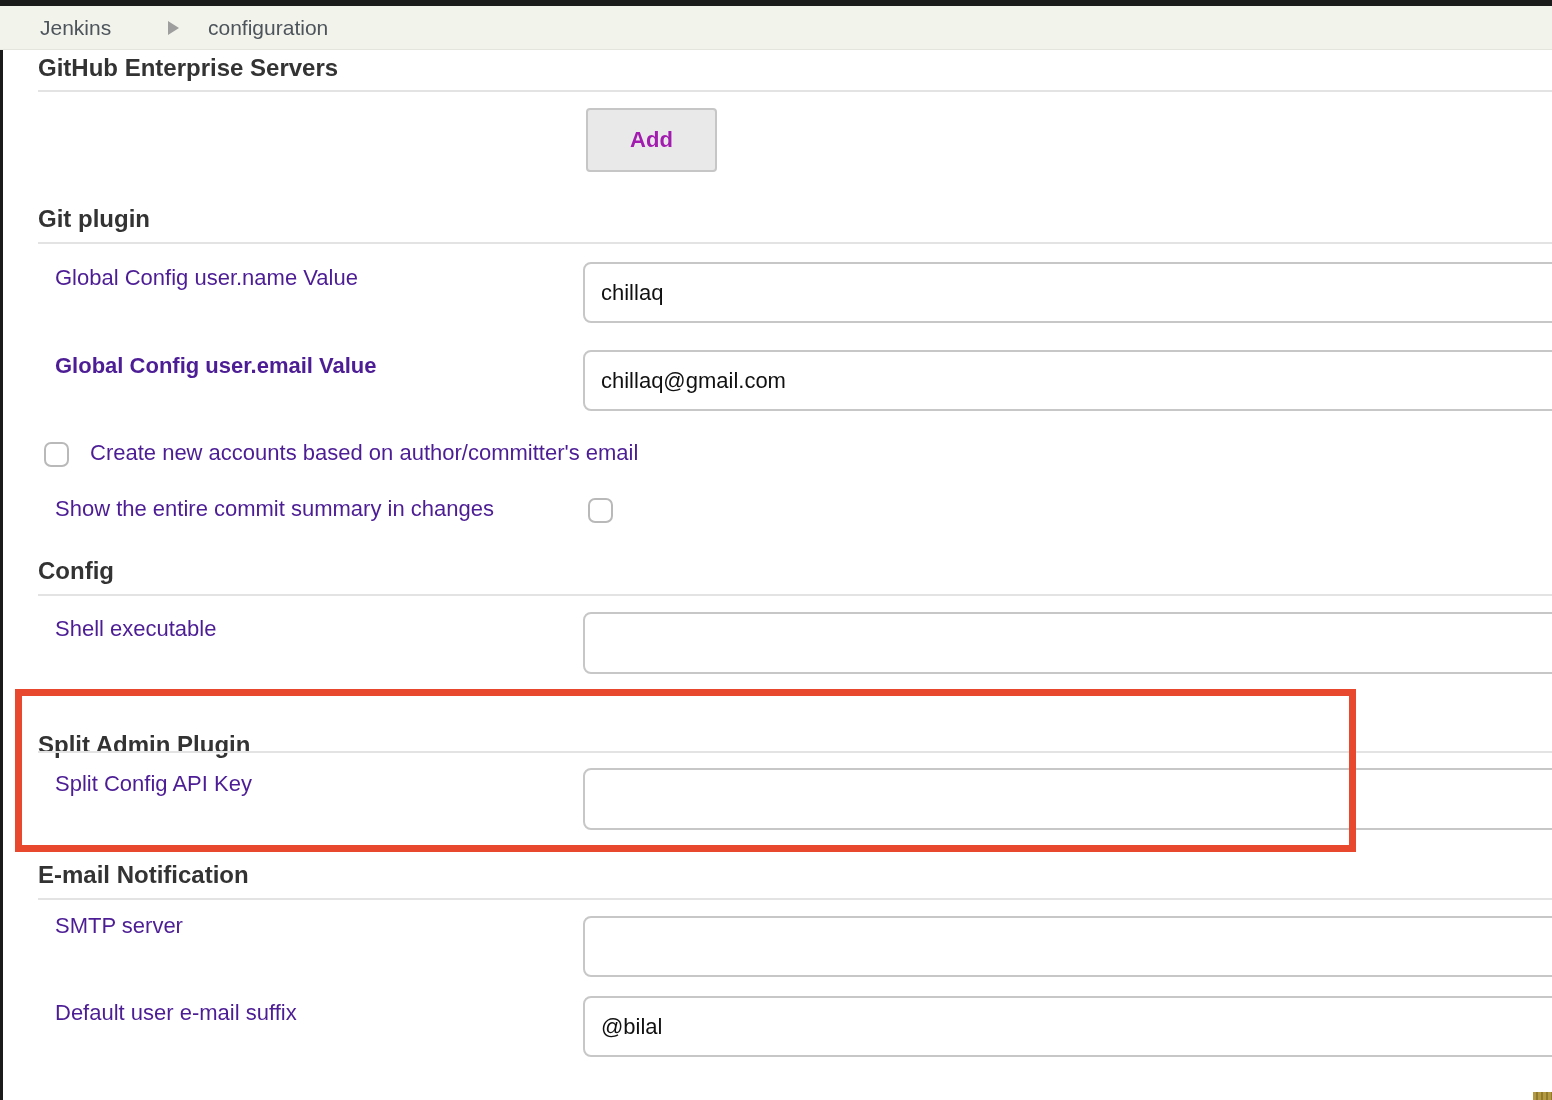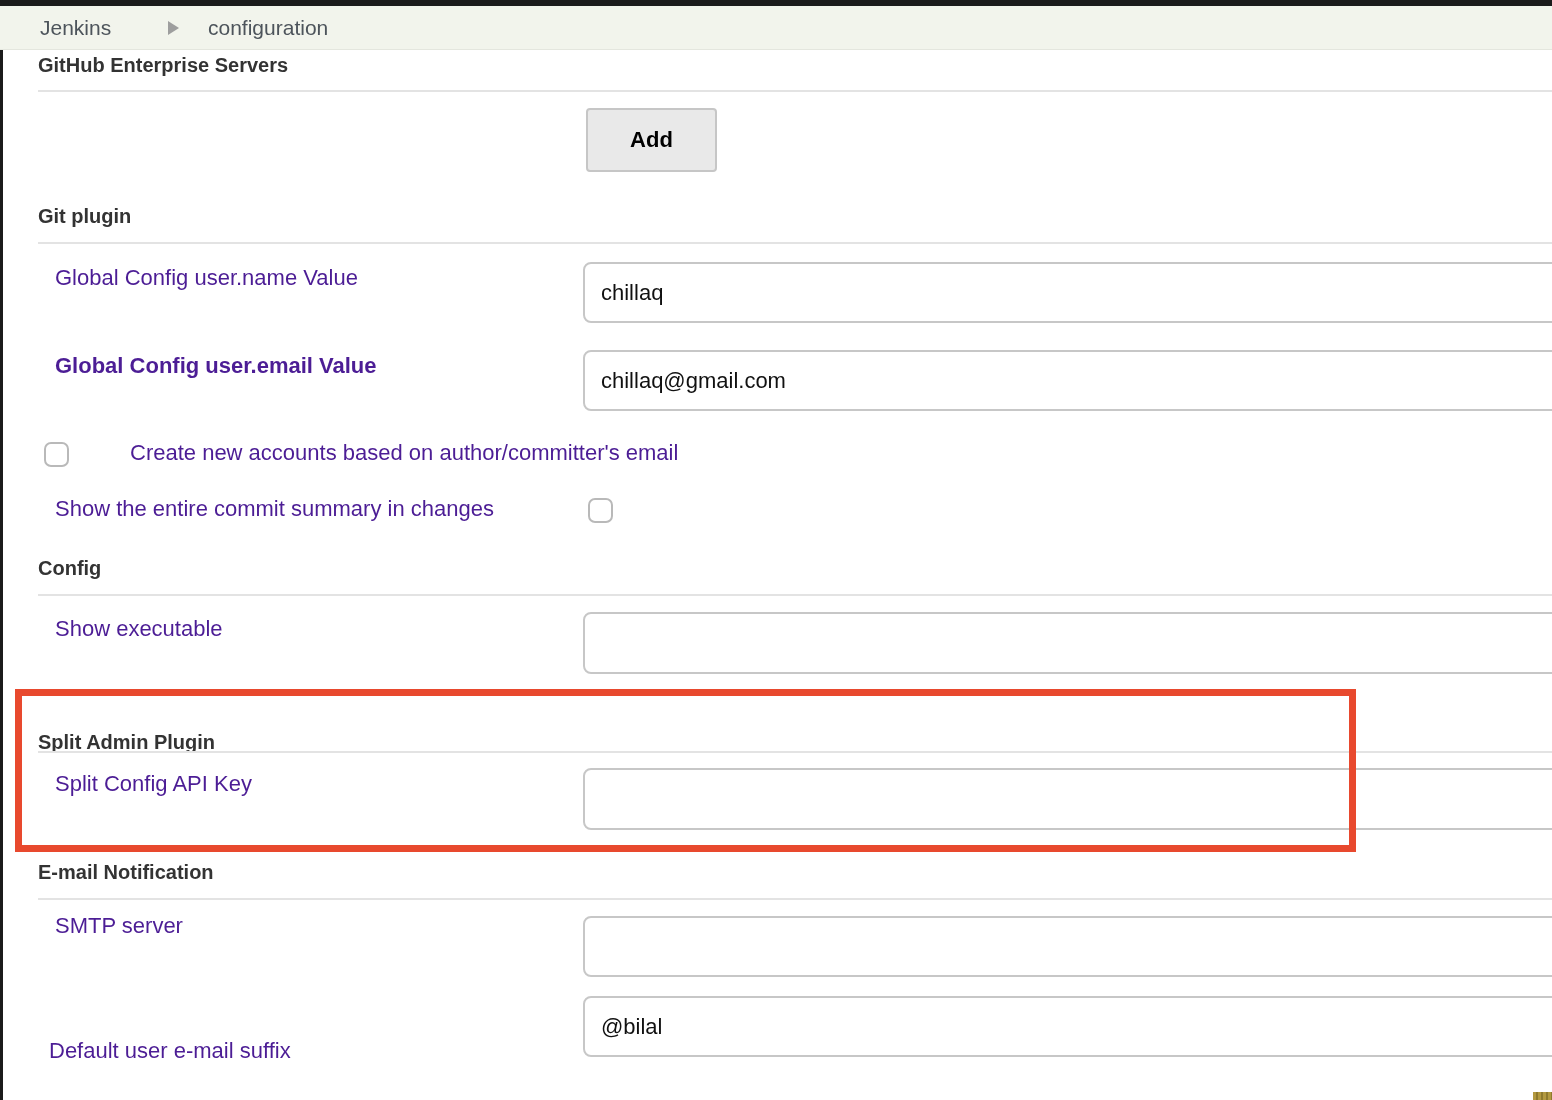--- a/index.html
+++ b/index.html
@@ -28,38 +28,38 @@
   .crumb-current { left: 208px; }
   .crumb-arrow {
     position: absolute; left: 168px; top: 15px;
     width: 0; height: 0;
     border-left: 11px solid #9e9e9e;
     border-top: 7px solid transparent;
     border-bottom: 7px solid transparent;
   }
 
   
-  .section-title { font-size: 20px; font-weight: 700; color: #333; white-space: nowrap; }
+  .section-title { font-size: 24px; font-weight: 700; color: #333; white-space: nowrap; }
   .rule { height: 2px; background: #e3e3e3; width: 1514px; left: 38px; }
   .field-label { font-size: 22px; color: #4c1d95; white-space: nowrap; }
 
   
   .text-input {
     left: 583px; width: 1000px; height: 61px;
     border: 2px solid #c7c7c7; border-radius: 8px;
     background: #fff; font-family: "Liberation Sans", sans-serif;
     font-size: 22px; color: #111; padding: 0 16px; outline: none;
   }
 
   
   .add-button {
     left: 586px; top: 108px; width: 131px; height: 64px;
     background: #e9e9e9; border: 2px solid #c6c6c6; border-radius: 4px;
     font-family: "Liberation Sans", sans-serif;
-    font-size: 22px; font-weight: 700; color: #000000; cursor: pointer;
+    font-size: 22px; font-weight: 700; color: #a21caf; cursor: pointer;
   }
 
   
   .checkbox {
     width: 25px; height: 25px; background: #fff;
     border: 2px solid #b9b9b9; border-radius: 7px; cursor: pointer;
   }
 
   
   .highlight-box {
@@ -92,41 +92,41 @@
 <div class="abs section-title" style="left:38px; top:205px;">Git plugin</div>
 <div class="abs rule" style="top:242px;"></div>
 
 <div class="abs field-label" style="left:55px; top:265px;">Global Config user.name Value</div>
 <input class="abs text-input" style="top: 262px;" type="text" value="chillaq">
 
 <div class="abs field-label" style="left:55px; top:353px;font-weight:bold;">Global Config user.email Value</div>
 <input class="abs text-input" style="top: 350px;" type="text" value="chillaq@gmail.com">
 
 <div class="abs checkbox" style="left:44px; top:442px;"></div>
-<div class="abs field-label" style="left:90px; top:440px;margin-left:40px;">Create new accounts based on author/committer's email</div>
+<div class="abs field-label" style="left:90px; top:440px;">Create new accounts based on author/committer's email</div>
 
 <div class="abs field-label" style="left:55px; top:496px;">Show the entire commit summary in changes</div>
 <div class="abs checkbox" style="left:588px; top:498px;"></div>
 
 <div class="abs section-title" style="left:38px; top:557px;">Config</div>
 <div class="abs rule" style="top:594px;"></div>
 
-<div class="abs field-label" style="left:55px; top:616px;">Show executable</div>
+<div class="abs field-label" style="left:55px; top:616px;">Shell executable</div>
 <input class="abs text-input" style="top: 612px; height: 62px;" type="text" value="">
 
 <div class="abs section-title" style="left:38px; top:731px;text-align:center;">Split Admin Plugin</div>
 <div class="abs rule" style="top:751px;"></div>
 
 <div class="abs field-label" style="left:55px; top:771px;">Split Config API Key</div>
 <input class="abs text-input" style="top: 768px; height: 62px;" type="text" value="">
 
 <div class="abs highlight-box"></div>
 
 <div class="abs section-title" style="left:38px; top:861px;">E-mail Notification</div>
 <div class="abs rule" style="top:898px;"></div>
 
 <div class="abs field-label" style="left:55px; top:913px;">SMTP server</div>
 <input class="abs text-input" style="top: 916px;" type="text" value="">
 
-<div class="abs field-label" style="left:49px; top:1000px;margin-top:38px;">Default user e-mail suffix</div>
+<div class="abs field-label" style="left:55px; top:1000px;">Default user e-mail suffix</div>
 <input class="abs text-input" style="top: 996px;" type="text" value="@bilal">
 
 <div class="abs warning-partial"></div>
 
 </body></html>

